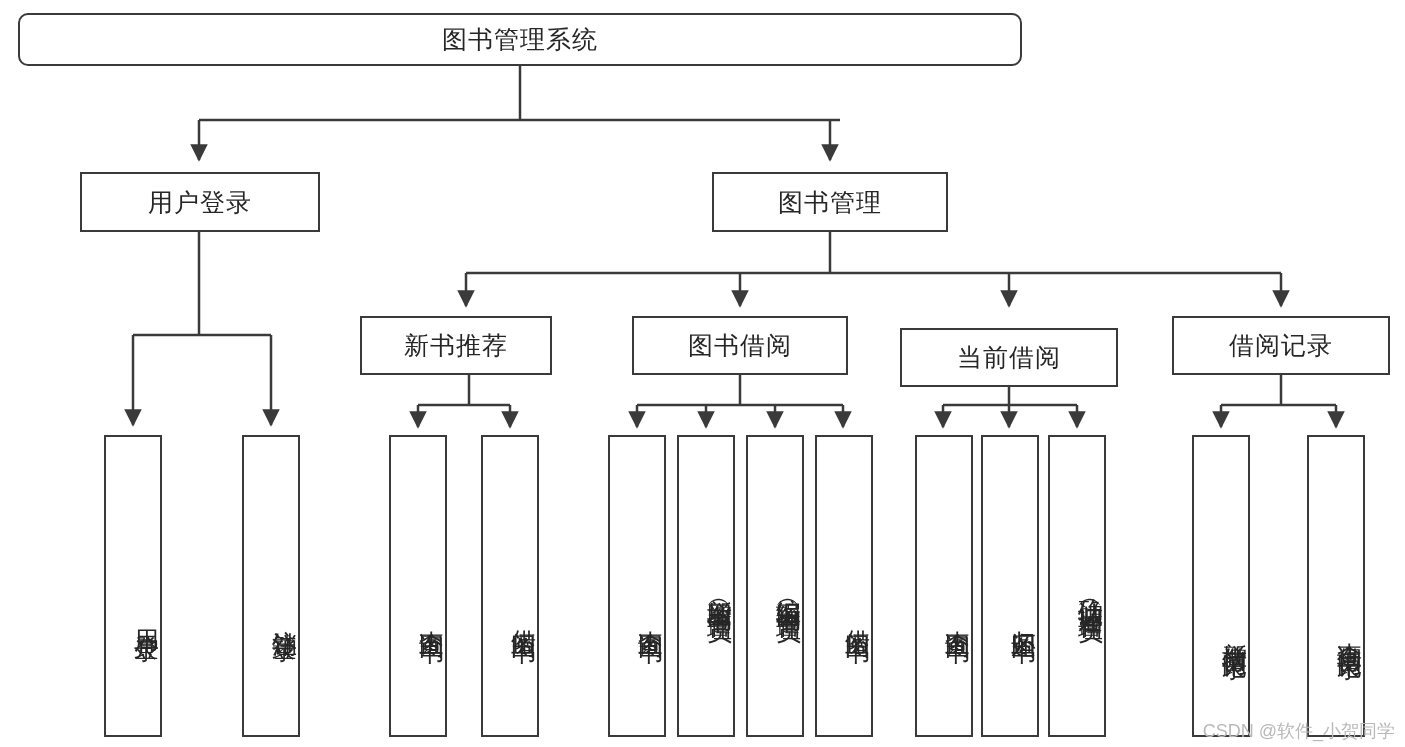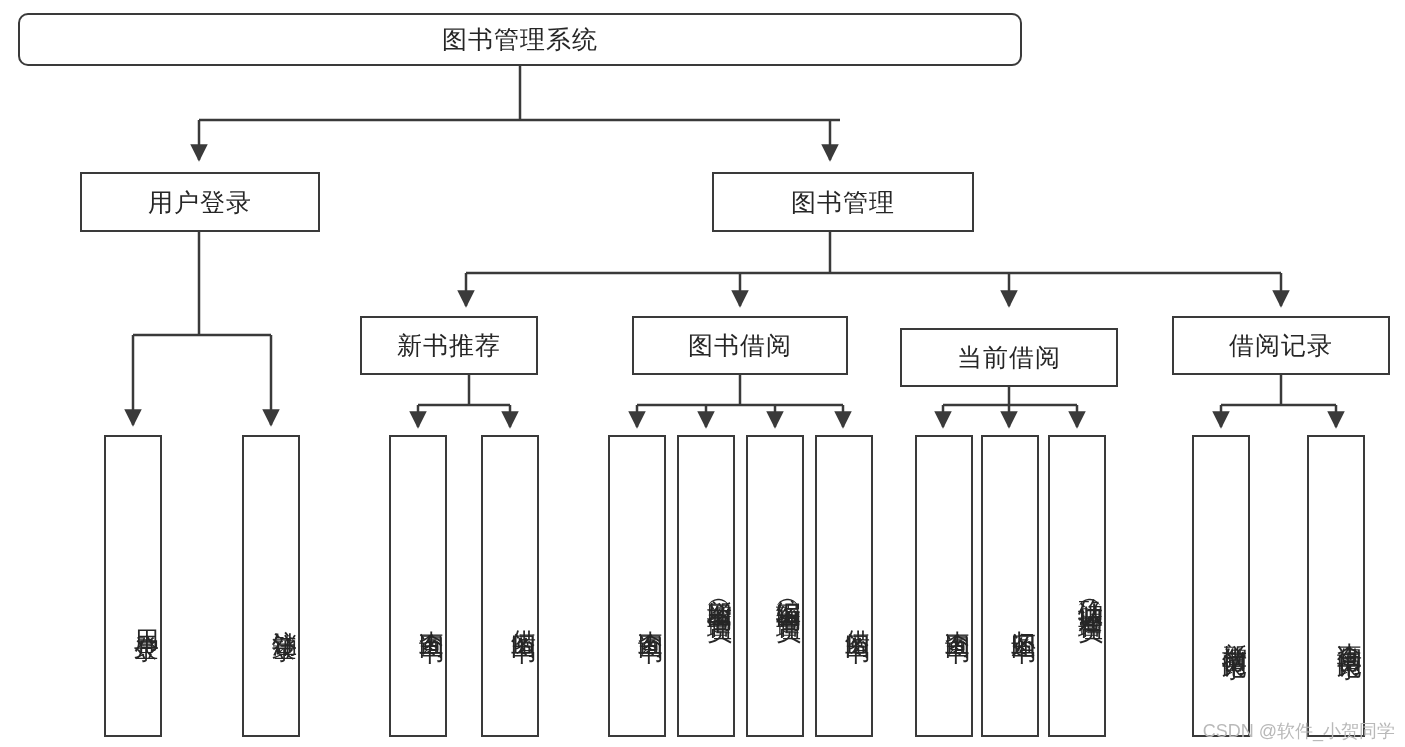--- a/index.html
+++ b/index.html
@@ -120,25 +120,25 @@
     </g>
   </svg>
 
   <div class="node horiz" style="left:18px; top:13px; width:1004px; height:53px;border-radius:10px;">
     <span>图书管理系统</span>
   </div>
 
   <div class="node horiz" style="left:80px; top:172px; width:240px; height:60px;">
     <span>用户登录</span>
   </div>
-  <div class="node horiz" style="left:712px; top:172px; width:262px; height:60px;text-align:center;">
+  <div class="node horiz" style="left:712px; top:172px; width:236px; height:60px;text-align:center;">
     <span>图书管理</span>
   </div>
 
-  <div class="node horiz" style="left:360px; top:316px; width:178px; height:59px;">
+  <div class="node horiz" style="left:360px; top:316px; width:192px; height:59px;">
     <span>新书推荐</span>
   </div>
   <div class="node horiz" style="left:632px; top:316px; width:216px; height:59px;">
     <span>图书借阅</span>
   </div>
   <div class="node horiz" style="left:900px; top:328px; width:218px; height:59px;justify-content:center;">
     <span>当前借阅</span>
   </div>
   <div class="node horiz" style="left:1172px; top:316px; width:218px; height:59px;">
     <span>借阅记录</span>

